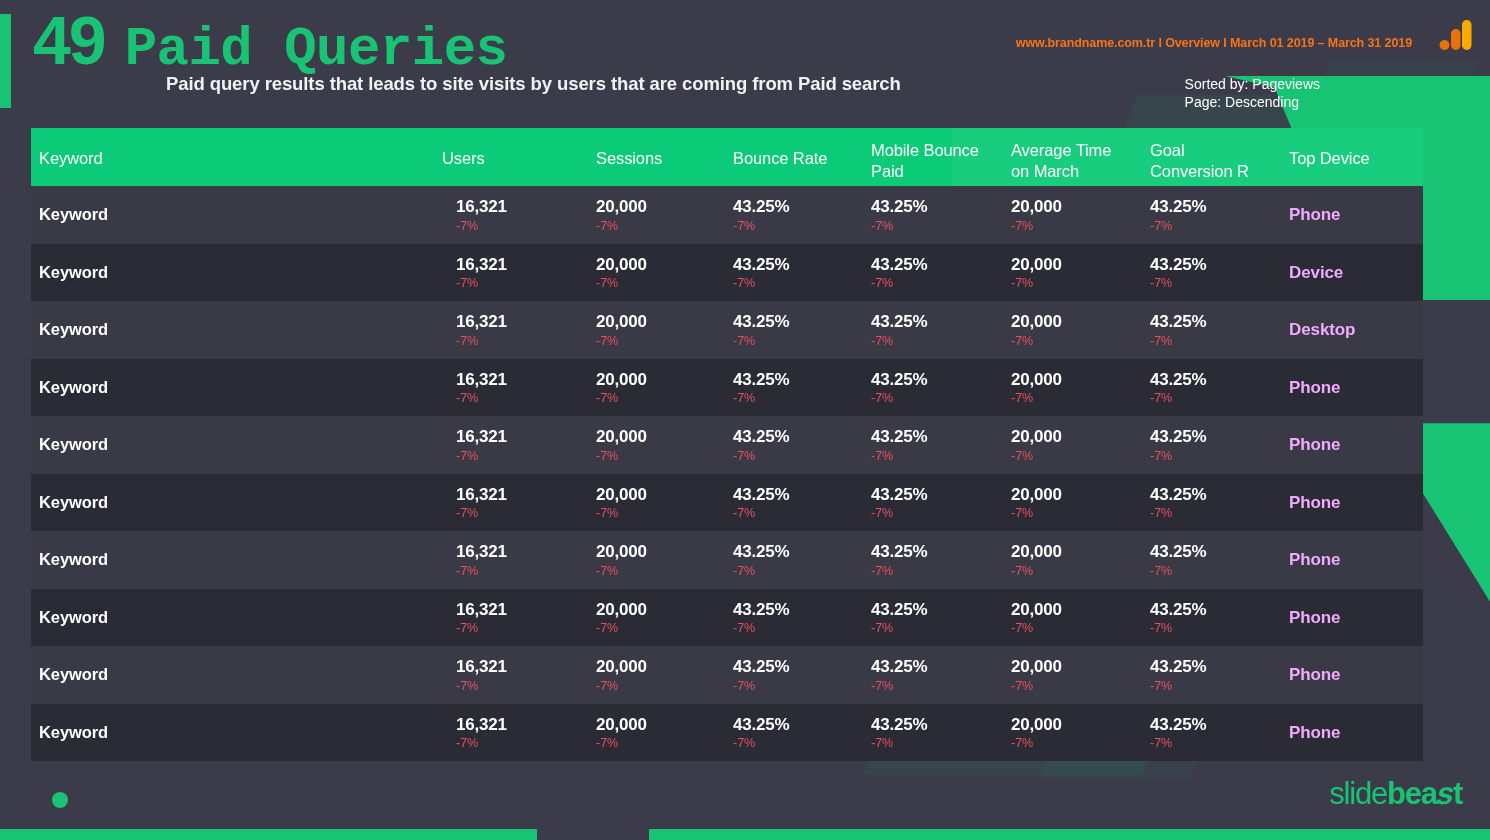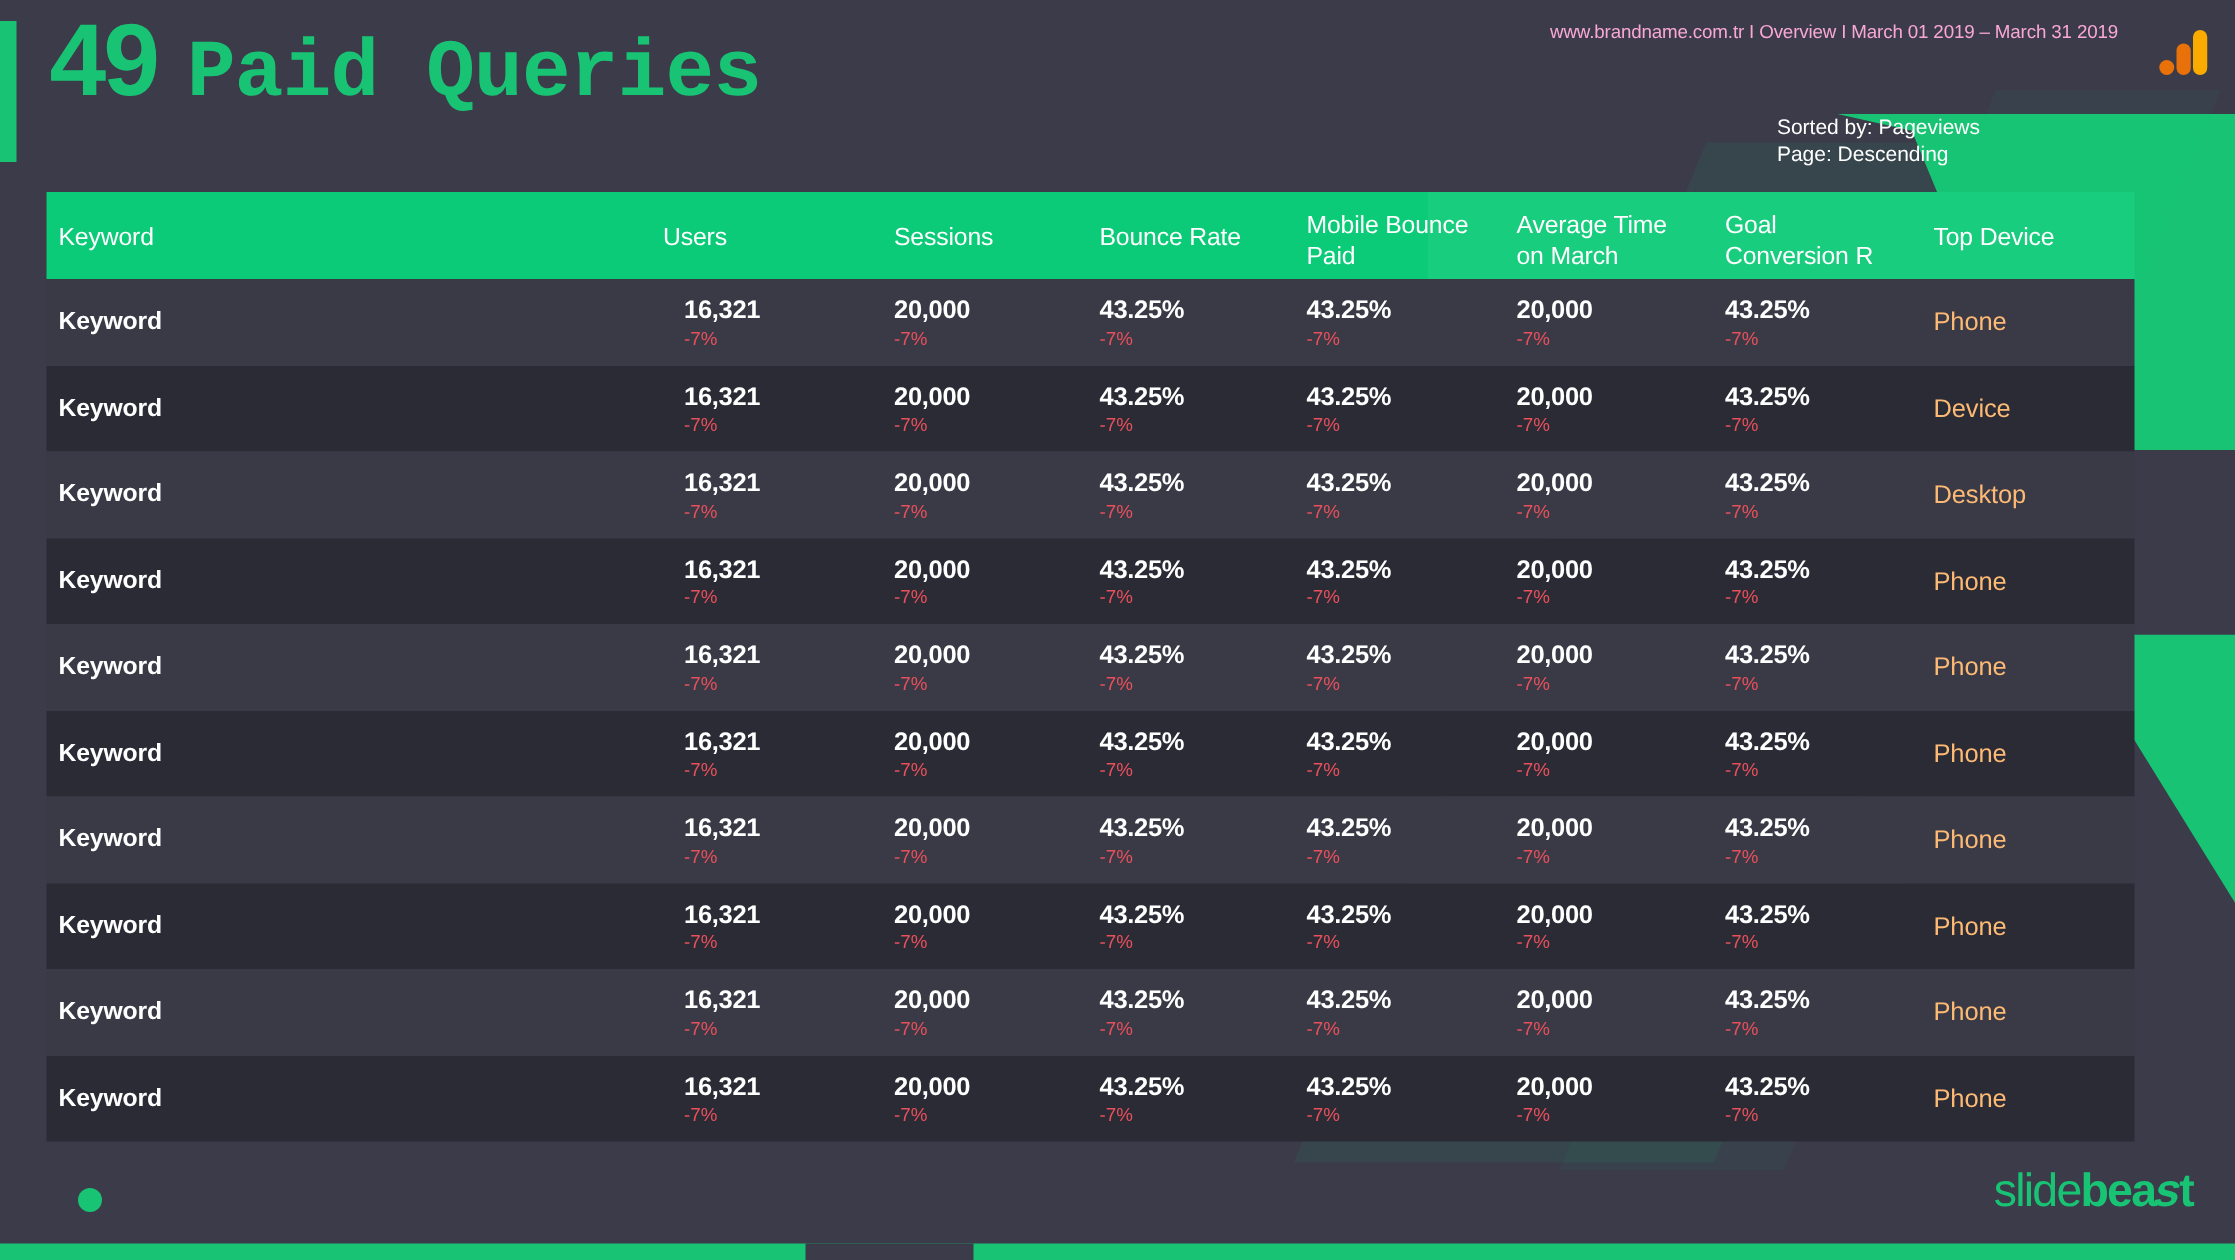--- a/index.html
+++ b/index.html
@@ -110,25 +110,26 @@
     font-size: 18.5px;
     font-weight: bold;
     color: #f2f2f5;
     letter-spacing: -0.1px;
     white-space: nowrap;
   }
 
   .meta-line {
     position: absolute;
     right: 78px;
-    top: 14px;
+    top: 36px;
     font-size: 12.5px;
-    color: #f9a8d4;
+    color: #f97316;
     white-space: nowrap;
     letter-spacing: -0.1px;
+    font-weight: bold;
   }
 
   .ga-icon {
     position: absolute;
     right: 18px;
     top: 18px;
     width: 34px;
     height: 34px;
   }
 
@@ -209,22 +210,22 @@
     font-size: 16.5px;
     font-weight: bold;
     color: #ffffff;
     letter-spacing: -0.1px;
   }
 
   .cell-device {
     position: absolute;
     top: 19px;
     font-size: 17px;
-    font-weight: normal;
-    color: #fdba74;
+    font-weight: bold;
+    color: #f0abfc;
     letter-spacing: -0.1px;
   }
 
   
   .footer-dot {
     position: absolute;
     left: 52px;
     top: 792px;
     width: 16px;
     height: 16px;
@@ -276,20 +277,21 @@
   </div>
 
   <div class="header">
     <div class="accent-bar"></div>
 
     <div class="title-row">
       <span class="big-number">49</span>
       <span class="big-title">Paid Queries</span>
     </div>
 
+    <div class="subtitle">Paid query results that leads to site visits by users that are coming from Paid search</div>
 
     <div class="meta-line">www.brandname.com.tr I Overview I March 01 2019 – March 31 2019</div>
 
     <svg class="ga-icon" viewBox="0 0 34 34">
       <circle cx="6.5" cy="27" r="5" fill="#e8710a"></circle>
       <rect x="13" y="11" width="9.5" height="21" rx="4.7" fill="#e8710a"></rect>
       <rect x="24" y="2" width="9.5" height="30" rx="4.7" fill="#f9ab00"></rect>
     </svg>
 
     <div class="sort-info">

